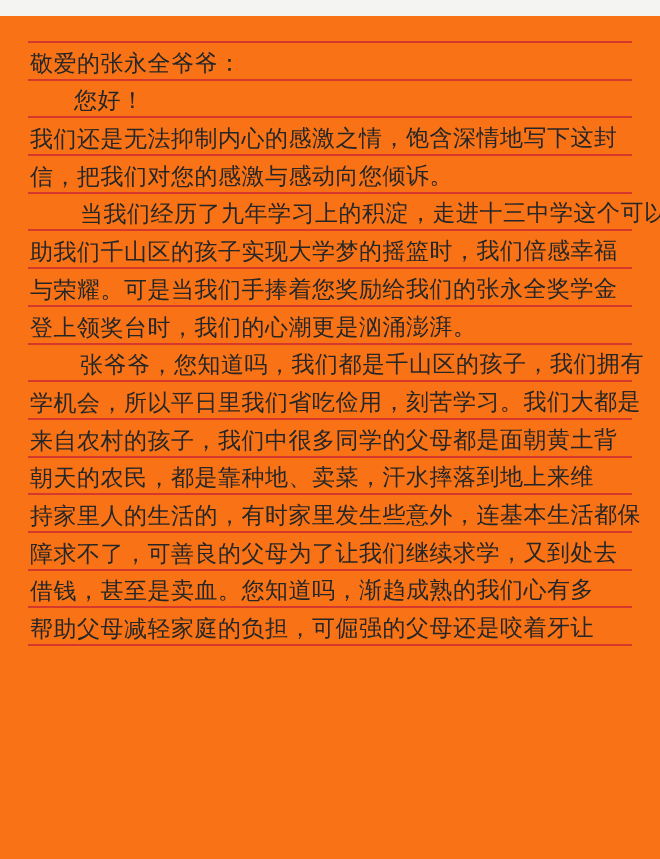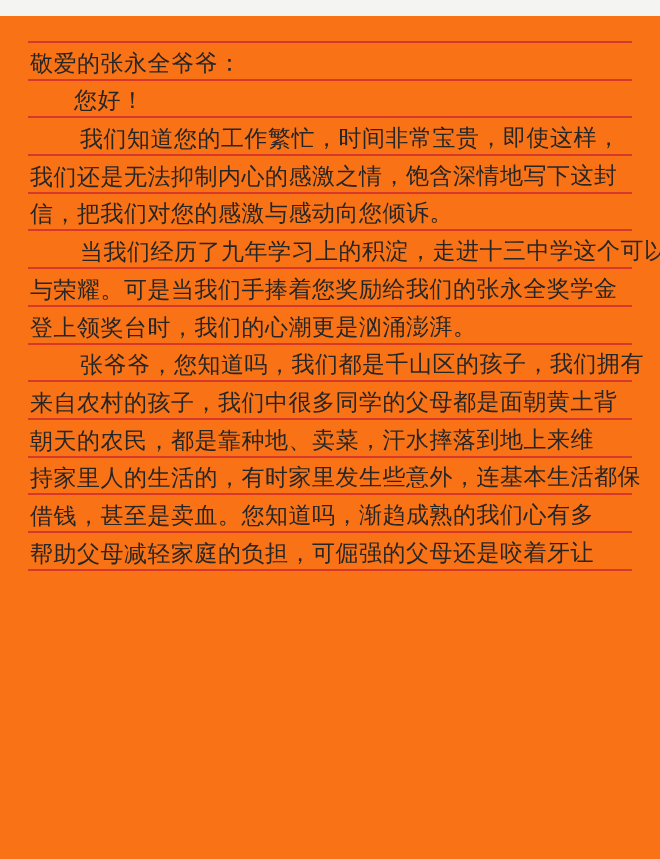--- a/index.html
+++ b/index.html
@@ -54,49 +54,55 @@
 
 <div class="page">
   <div class="ruled-area">
 
     <div class="row">
         <span class="txt">敬爱的张永全爷爷：</span>
       </div>
     <div class="row indent-sm">
         <span class="txt">您好！</span>
       </div>
-    <div class="row indent">
-        <span class="txt">我们知道您的工作繁忙，时间非常宝贵，即使这样，</span>
-      </div>
     <div class="row">
         <span class="txt">我们还是无法抑制内心的感激之情，饱含深情地写下这封</span>
       </div>
     <div class="row">
         <span class="txt">信，把我们对您的感激与感动向您倾诉。</span>
       </div>
     <div class="row indent">
         <span class="txt">当我们经历了九年学习上的积淀，走进十三中学这个可以帮</span>
+      </div>
+    <div class="row">
+        <span class="txt">助我们千山区的孩子实现大学梦的摇篮时，我们倍感幸福</span>
       </div>
     <div class="row">
         <span class="txt">与荣耀。可是当我们手捧着您奖励给我们的张永全奖学金</span>
       </div>
     <div class="row">
         <span class="txt">登上领奖台时，我们的心潮更是汹涌澎湃。</span>
       </div>
     <div class="row indent">
         <span class="txt">张爷爷，您知道吗，我们都是千山区的孩子，我们拥有</span>
       </div>
     <div class="row">
+        <span class="txt">学机会，所以平日里我们省吃俭用，刻苦学习。我们大都是</span>
+      </div>
+    <div class="row">
         <span class="txt">来自农村的孩子，我们中很多同学的父母都是面朝黄土背</span>
       </div>
     <div class="row">
         <span class="txt">朝天的农民，都是靠种地、卖菜，汗水摔落到地上来维</span>
       </div>
     <div class="row">
         <span class="txt">持家里人的生活的，有时家里发生些意外，连基本生活都保</span>
+      </div>
+    <div class="row">
+        <span class="txt">障求不了，可善良的父母为了让我们继续求学，又到处去</span>
       </div>
     <div class="row">
         <span class="txt">借钱，甚至是卖血。您知道吗，渐趋成熟的我们心有多</span>
       </div>
     <div class="row">
         <span class="txt">帮助父母减轻家庭的负担，可倔强的父母还是咬着牙让</span>
       </div>
 
   </div>
 </div>

